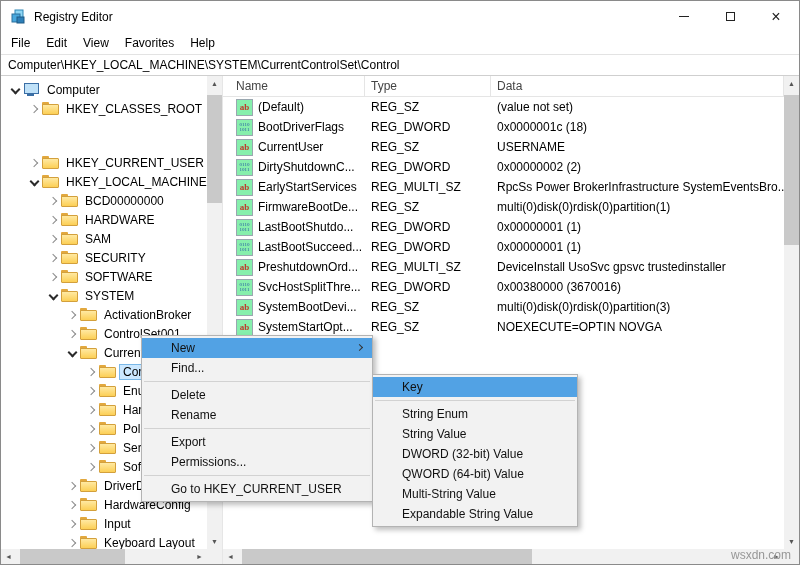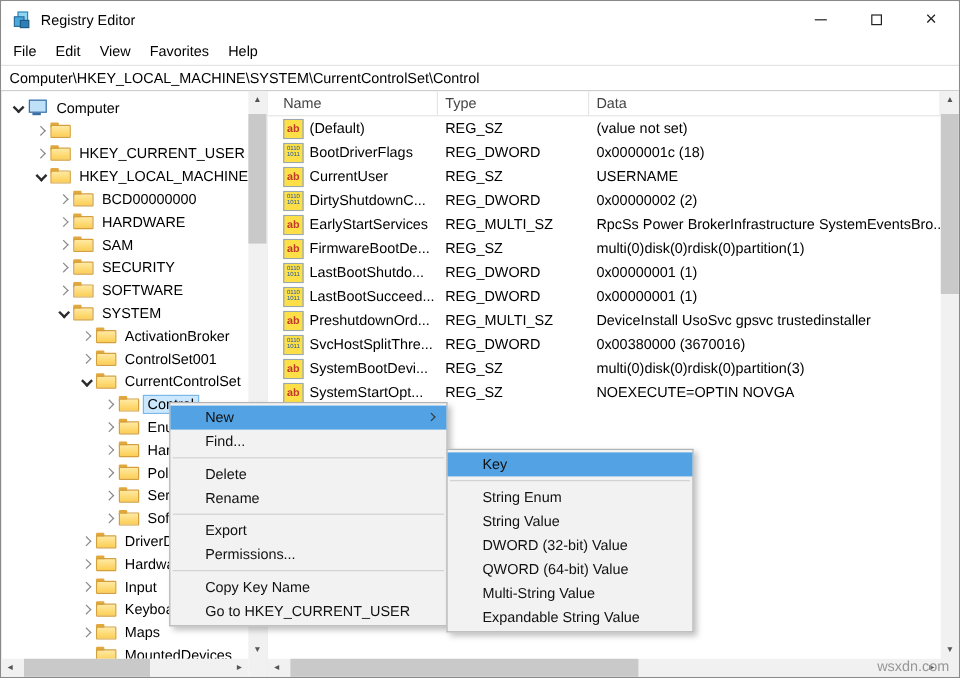--- a/index.html
+++ b/index.html
@@ -52,21 +52,21 @@
   .list { flex:1; min-width:0; display:flex; flex-direction:column; overflow:hidden; }
   .list-header { height:21px; flex:0 0 21px; display:flex; border-bottom:1px solid #e5e5e5; color:#444; }
   .hcell { display:flex; align-items:center; border-right:1px solid #e5e5e5; padding-left:6px; }
   .c-name { width:142px; flex:0 0 142px; padding-left:13px; }
   .c-type { width:126px; flex:0 0 126px; }
   .c-data { flex:1; min-width:0; }
   .list-body { flex:1; overflow:hidden; }
   .lrow { height:20px; display:flex; align-items:center; }
   .cell { white-space:nowrap; overflow:hidden; padding-left:6px; }
   .cell.c-name { display:flex; align-items:center; padding-left:13px; }
-  .vicon { width:17px; height:17px; flex:0 0 17px; margin-right:5px; border:1px solid #9aa7b0; background:#fde047; display:flex; align-items:center; justify-content:center; font-family:Liberation Sans, sans-serif; }
+  .vicon { width:17px; height:17px; flex:0 0 17px; margin-right:5px; border:1px solid #9aa7b0; background:#86efac; display:flex; align-items:center; justify-content:center; font-family:Liberation Serif, serif; }
   .vicon.str { color:#c0392b; font-size:9px; font-weight:bold; line-height:1; }
   .vicon.bin { flex-direction:column; color:#2456a4; font-size:5px; line-height:5px; }
 
   
   .vscroll { width:15px; flex:0 0 15px; background:#f1f1f1; display:flex; flex-direction:column; }
   .sbtn { height:15px; flex:0 0 15px; display:flex; align-items:center; justify-content:center; font-size:7px; color:#555; }
   .sb-up::before { content:"▲"; } .sb-down::before { content:"▼"; }
   .sb-left::before { content:"◄"; } .sb-right::before { content:"►"; }
   .vtrack { flex:1; position:relative; }
   .vthumb { position:absolute; left:0; width:15px; background:#c9c9c9; }
@@ -134,22 +134,23 @@
       <div class="pane-body">
         <div class="tree">
             <div class="trow" style="padding-left: 6px;">
               <span class="chev expanded"></span>
               <span class="icon-computer"></span>
               <span class="tlabel">Computer</span>
             </div>
             <div class="trow" style="padding-left: 25px;">
               <span class="chev collapsed"></span>
               <span class="icon-folder"></span>
-            </div>
-            <div class="trow" style="padding-left: 25px;">
+              <span class="tlabel">HKEY_CLASSES_ROOT</span>
+            </div>
+            <div class="trow" style="padding-left: 25px; margin-top: 35px;">
               <span class="chev collapsed"></span>
               <span class="icon-folder"></span>
               <span class="tlabel">HKEY_CURRENT_USER</span>
             </div>
             <div class="trow" style="padding-left: 25px;">
               <span class="chev expanded"></span>
               <span class="icon-folder"></span>
               <span class="tlabel">HKEY_LOCAL_MACHINE</span>
             </div>
             <div class="trow" style="padding-left: 44px;">
@@ -439,23 +440,20 @@
       </div>
       <div class="msep"></div>
       <div class="mitem">
         <span>Export</span>
       </div>
       <div class="mitem">
         <span>Permissions...</span>
       </div>
       <div class="msep"></div>
       <div class="mitem">
-        <span>Copy Key Name</span>
-      </div>
-      <div class="mitem">
         <span>Go to HKEY_CURRENT_USER</span>
       </div>
     </div>
   <div class="cmenu" id="new-submenu">
       <div class="mitem hl">
         <span>Key</span>
       </div>
       <div class="msep"></div>
       <div class="mitem">
         <span>String Enum</span>

